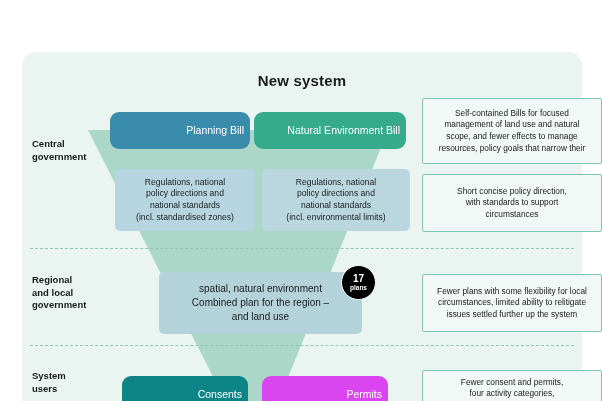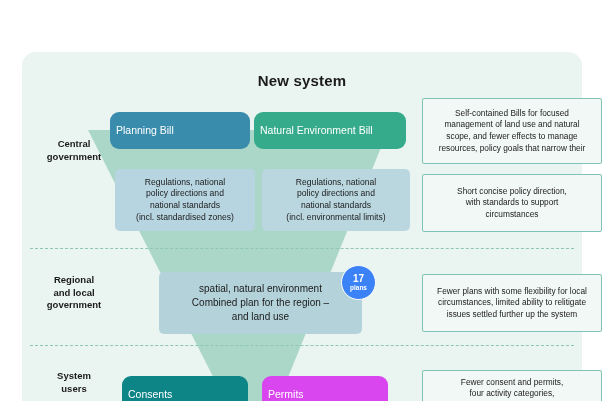--- a/index.html
+++ b/index.html
@@ -62,33 +62,32 @@
 
   
   .rowlabel {
     position: absolute;
     left: 10px;
     width: 84px;
     font-size: 9.5px;
     font-weight: bold;
     color: #1b1b1b;
     line-height: 12.5px;
-    text-align: center;
   }
   .rl-central  { top: 86px; }
   .rl-regional { top: 222px; }
   .rl-system   { top: 318px; }
 
   
   .pill {
     position: absolute;
     border-radius: 9px;
     display: flex;
     align-items: center;
-    justify-content: flex-start;
+    justify-content: flex-end;
     text-align: center;
     color: #ffffff;
     font-size: 10.5px;
     line-height: 13px;
     box-sizing: border-box;
     padding: 18px 6px;
   }
   .bill-planning {
     left: 88px;  top: 60px;  width: 140px; height: 37px;
     background: #3a8cac;
@@ -157,21 +156,21 @@
   .note-4 { left: 400px; top: 318px; width: 180px; height: 48px; }
 
   
   .badge {
     position: absolute;
     left: 319px;
     top: 213px;
     width: 33px;
     height: 33px;
     border-radius: 50%;
-    background: #3b82f6;
+    background: #000000;
     border: 1.5px solid #ffffff;
     color: #ffffff;
     display: flex;
     flex-direction: column;
     align-items: center;
     justify-content: center;
     line-height: 1;
   }
   .badge-num  { font-size: 10px; font-weight: bold; }
   .badge-word { font-size: 6.5px; font-weight: bold; margin-top: 1px; }

